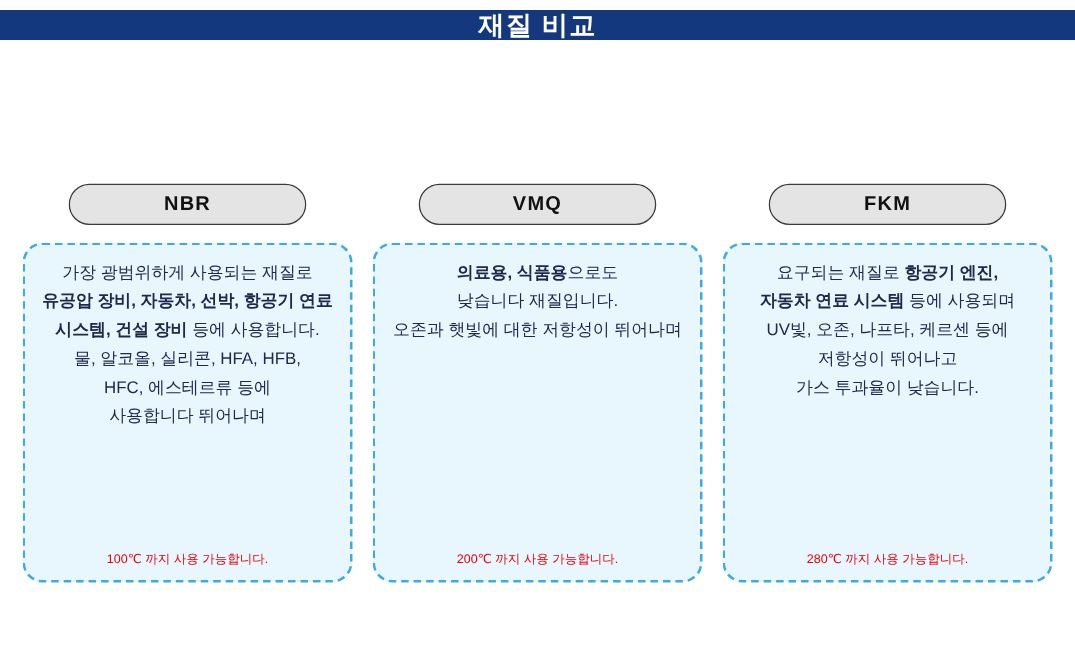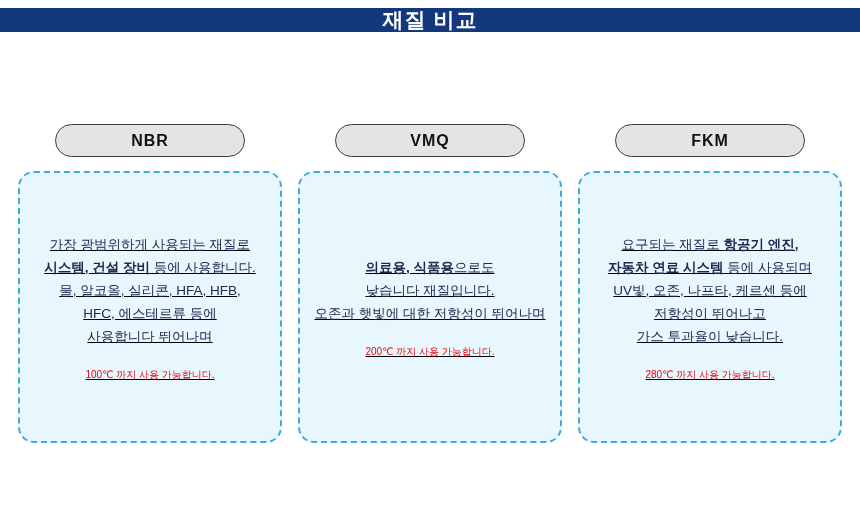--- a/index.html
+++ b/index.html
@@ -11,44 +11,43 @@
   .titlebar{
     margin-top:8px;height:24px;width:100%;
     background:var(--header-bg,#14387e);
     display:flex;align-items:center;justify-content:center;
   }
   .titlebar h1{
     margin:0;color:#ffffff;font-size:21px;font-weight:bold;letter-spacing:1px;
   }
   .columns{
     display:flex;justify-content:center;gap:16px;
-    padding:0 18px;margin-top:92px;
+    padding:0 18px;margin-top:115px;
   }
   .column{
     flex:1;min-width:0;
     display:flex;flex-direction:column;align-items:center;
   }
   .pill{
     width:190px;height:33px;box-sizing:border-box;
     background:var(--pill-bg,#e4e4e4);
     border:1.6px solid var(--pill-border,#3a3a3a);
     border-radius:18px;
     display:flex;align-items:center;justify-content:center;
   }
   .pill span{
     font-weight:bold;font-size:16px;color:#111;letter-spacing:1px;
   }
   .card{
     margin-top:14px;width:100%;height:272px;box-sizing:border-box;
     border:2px dashed var(--card-border,#3fabdc);
     border-radius:16px;
     background:var(--card-bg,#e7f7fd);
-    display:flex;flex-direction:column;justify-content:center;align-items:center;
+    display:flex;flex-direction:column;justify-content:space-between;align-items:center;
     padding:10px 4px;
-    text-decoration:underline;
   }
   .card-lines{text-align:center;}
   .line{
     font-size:13.5px;line-height:23px;
     color:var(--text-color,#20294d);
     white-space:nowrap;
   }
   .line .b{font-weight:bold;}
   .card-note{
     margin-top:20px;font-size:10px;
@@ -67,20 +66,21 @@
 
   <main class="columns">
 
     <section class="column">
       <div class="pill">
         <span>NBR</span>
       </div>
       <div class="card">
         <div class="card-lines">
             <div class="line"><span>가장 광범위하게 사용되는 재질로</span></div>
+            <div class="line"><span class="b">유공압 장비, 자동차, 선박, 항공기 연료</span></div>
             <div class="line"><span class="b">시스템, 건설 장비</span><span> 등에 사용합니다.</span></div>
             <div class="line"><span>물, 알코올, 실리콘, HFA, HFB,</span></div>
             <div class="line"><span>HFC, 에스테르류 등에</span></div>
             <div class="line"><span>사용합니다 뛰어나며</span></div>
           </div>
         <div class="card-note">100℃ 까지 사용 가능합니다.</div>
       </div>
     </section>
 
     <section class="column">

